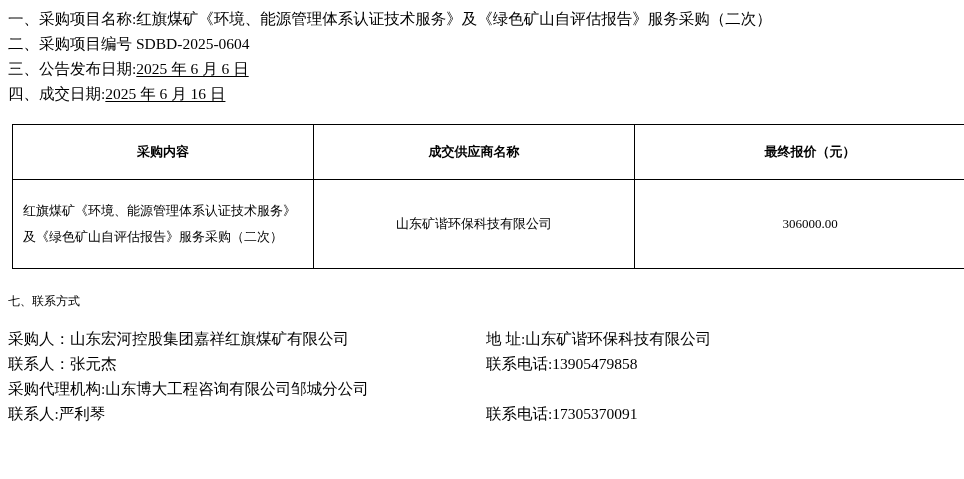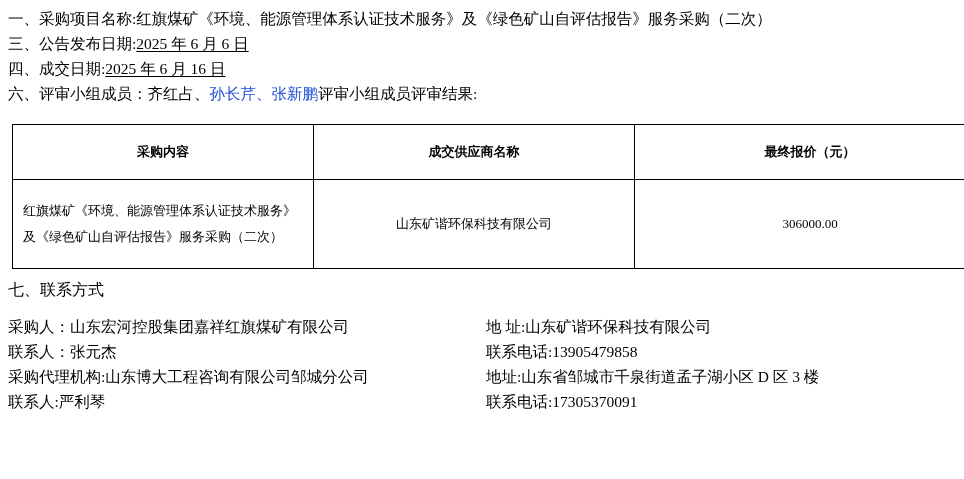--- a/index.html
+++ b/index.html
@@ -61,23 +61,24 @@
     text-align: left;
     line-height: 26px;
   }
   td.center {
     text-align: center;
   }
   .col1 { width: 280px; }
   .col2 { width: 300px; }
   .col3 { width: 330px; }
   .section-title {
-    margin-top: 8px;
+    margin-top: 20px;
     line-height: 26px;
-    font-size: 16px;
+    font-size: 12px;
+    font-family: Liberation Mono, monospace;
   }
   .contact-block {
     margin-top: 11px;
     position: relative;
   }
   .contact-row {
     display: flex;
     line-height: 25px;
     font-size: 15.5px;
   }
@@ -91,33 +92,33 @@
 </style>
 </head>
 <body>
 
 <div class="page">
 
   <div class="line">
     <span class="label">一、采购项目名称:</span><span>红旗煤矿《环境、能源管理体系认证技术服务》及《绿色矿山自评估报告》服务采购（二次）</span>
   </div>
 
+  <div class="line">
+    <span class="label">二、采购项目编号</span> <span>SDBD-2025-0604</span>
+  </div>
 
   <div class="line">
     <span class="label">三、公告发布日期:</span><span class="underline">2025 年 6 月 6 日</span>
   </div>
 
   <div class="line">
     <span class="label">四、成交日期:</span><span class="underline">2025 年 6 月 16 日</span>
   </div>
 
 
-  <div class="line">
-    <span class="label">六、评审小组成员：</span><span>齐红占、</span><span class="blue">孙长芹、张新鹏</span><span>评审小组成员评审结果:</span>
-  </div>
 
   <table class="award">
     <thead>
       <tr>
         <th class="col1">采购内容</th>
         <th class="col2">成交供应商名称</th>
         <th class="col3">最终报价（元）</th>
       </tr>
     </thead>
     <tbody>
@@ -135,21 +136,20 @@
     <div class="contact-row">
       <div class="contact-left">采购人：山东宏河控股集团嘉祥红旗煤矿有限公司</div>
       <div class="contact-right">地  址:山东矿谐环保科技有限公司</div>
     </div>
     <div class="contact-row">
       <div class="contact-left">联系人：张元杰</div>
       <div class="contact-right">联系电话:13905479858</div>
     </div>
     <div class="contact-row">
       <div class="contact-left">采购代理机构:山东博大工程咨询有限公司邹城分公司</div>
-      <div class="contact-right">地址:山东省邹城市千泉街道孟子湖小区 D 区 3 楼</div>
     </div>
     <div class="contact-row">
       <div class="contact-left">联系人:严利琴</div>
       <div class="contact-right">联系电话:17305370091</div>
     </div>
   </div>
 
 </div>
 
 </body></html>

